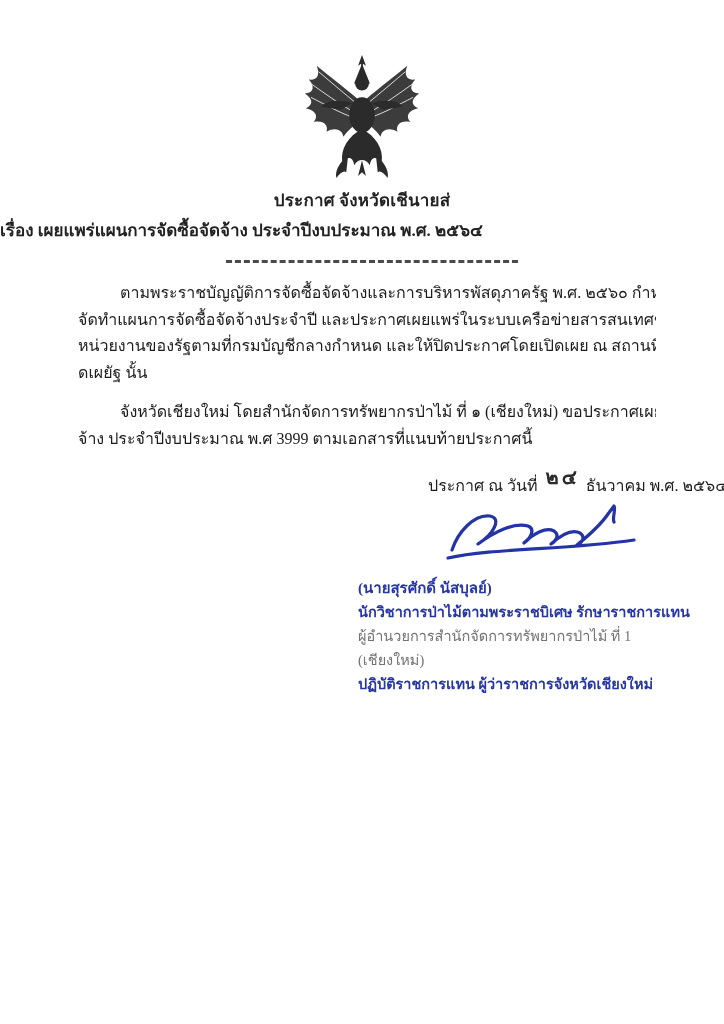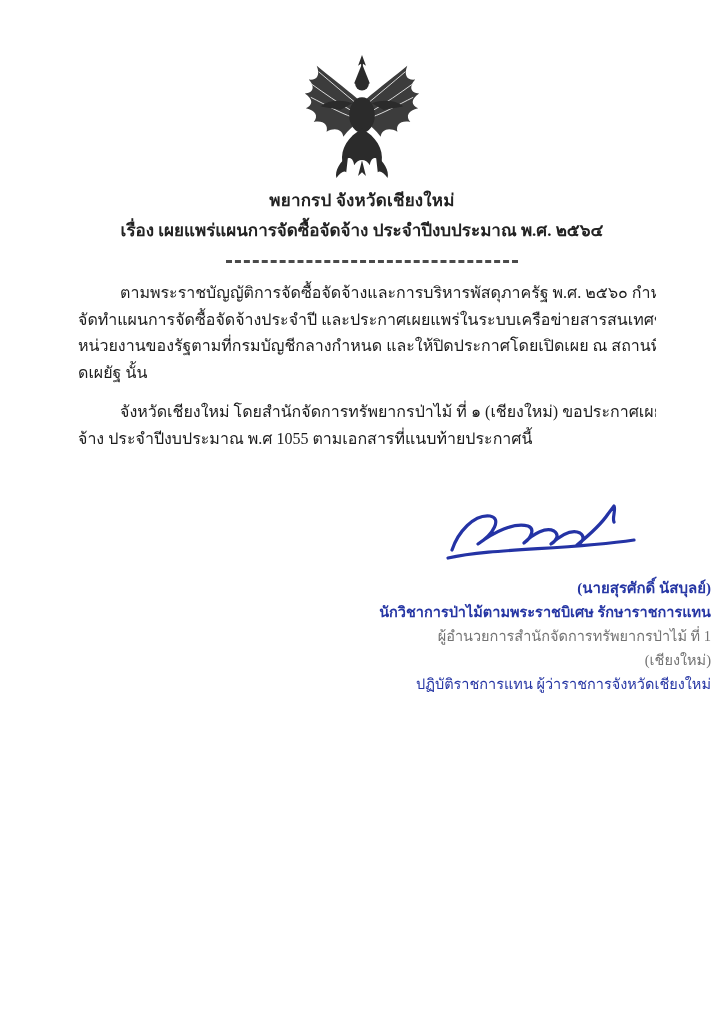--- a/index.html
+++ b/index.html
@@ -12,21 +12,21 @@
     color:#1e1e1e;
   }
   .emblem{position:absolute;left:283px;top:54px;width:158px;height:128px;}
   .title1{
     position:absolute;left:0;top:186px;width:724px;
     text-align:center;font-size:17px;font-weight:bold;color:#222;
     letter-spacing:0.2px;
   }
   .title2{
     position:absolute;left:0;top:216px;width:724px;
-    text-align:center;font-size:17px;font-weight:bold;color:#222;
+    font-size:17px;font-weight:bold;color:#222;
   }
   .dashline{
     position:absolute;left:226px;top:260px;width:292px;height:0;
     border-top:3px dashed #4a4a4a;
   }
   .bodytext{
     position:absolute;left:78px;top:280px;width:578px;
     font-size:16px;line-height:26.5px;color:#1c1c1c;
   }
   .line{white-space:nowrap;overflow:hidden;}
@@ -37,27 +37,27 @@
     font-size:16px;color:#1c1c1c;white-space:nowrap;
   }
   .hand-day{
     display:inline-block;
     transform:translateY(-7px);
     font-weight:bold;font-size:20px;color:#2b2b2b;
     letter-spacing:3px;margin:0 2px 0 4px;
   }
   .signature{position:absolute;left:438px;top:498px;width:215px;height:78px;}
   .signerblock{
-    position:absolute;left:377px;top:576px;width:334px;
-    text-align:right;color:#2636a4;font-size:14.5px;line-height:24px;
+    position:absolute;left:358px;top:576px;width:334px;
+    text-align:left;color:#2636a4;font-size:14.5px;line-height:24px;
   }
   .signer-name{font-weight:bold;font-size:15px;}
   .signer-t1{font-weight:bold;}
   .signer-t2{font-weight:normal;color:#737373;}
-  .signer-t3{font-weight:normal;}
+  .signer-t3{font-weight:bold;}
 </style>
 </head>
 <body>
 
 <div class="page">
 
   <div class="emblem">
     <svg width="158" height="128" viewBox="0 0 160 130" xmlns="http://www.w3.org/2000/svg">
       <g fill="#2b2b2b" stroke="none">
 
@@ -81,34 +81,39 @@
         <path d="M80,76 C66,84 58,96 60,110 C66,103 71,105 72,113 C76,106 84,106 88,113 C89,105 94,103 100,110 C102,96 94,84 80,76 Z"></path>
 
         <path d="M66,102 C58,110 52,118 54,126 C58,120 62,118 64,120 Z"></path>
         <path d="M94,102 C102,110 108,118 106,126 C102,120 98,118 96,120 Z"></path>
 
         <path d="M80,108 L76,124 L80,120 L84,124 Z"></path>
       </g>
     </svg>
   </div>
 
-  <div class="title1">พยากรป จังหวัดเชียงใหม่</div>
+  <div class="title1">ประกาศ จังหวัดเชีนายส่</div>
   <div class="title2">เรื่อง เผยแพร่แผนการจัดซื้อจัดจ้าง ประจำปีงบประมาณ พ.ศ. ๒๕๖๔</div>
 
   <div class="dashline"></div>
 
   <div class="bodytext">
     <div class="line indent">ตามพระราชบัญญัติการจัดซื้อจัดจ้างและการบริหารพัสดุภาครัฐ พ.ศ. ๒๕๖๐ กำหนดให้หน่วยงานของรัฐ</div>
     <div class="line">จัดทำแผนการจัดซื้อจัดจ้างประจำปี และประกาศเผยแพร่ในระบบเครือข่ายสารสนเทศของกรมบัญชีกลางและของ</div>
     <div class="line">หน่วยงานของรัฐตามที่กรมบัญชีกลางกำหนด และให้ปิดประกาศโดยเปิดเผย ณ สถานที่ปิดประกาศของหน่วยงาน</div>
     <div class="line">ดเผยัฐ นั้น</div>
     <div class="line indent p2" style="margin-top:13px;">จังหวัดเชียงใหม่ โดยสำนักจัดการทรัพยากรป่าไม้ ที่ ๑ (เชียงใหม่) ขอประกาศเผยแพร่แผนการจัดซื้อจัด</div>
-    <div class="line">จ้าง ประจำปีงบประมาณ พ.ศ 1055 ตามเอกสารที่แนบท้ายประกาศนี้</div>
+    <div class="line">จ้าง ประจำปีงบประมาณ พ.ศ 3999 ตามเอกสารที่แนบท้ายประกาศนี้</div>
   </div>
 
+  <div class="dateline">
+    <span>ประกาศ ณ วันที่</span>
+    <span class="hand-day">๒๔</span>
+    <span>ธันวาคม พ.ศ. ๒๕๖๔</span>
+  </div>
 
   <div class="signature">
     <svg width="215" height="78" viewBox="0 0 215 78" xmlns="http://www.w3.org/2000/svg">
       <g fill="none" stroke="#2433a5" stroke-width="3.2" stroke-linecap="round" stroke-linejoin="round">
         <path d="M14,52 C20,34 36,16 52,18 C64,20 56,36 40,46 C56,34 76,24 90,28 C98,31 92,41 86,45 C96,35 108,29 116,33 C122,37 118,43 113,46 C123,37 134,31 142,35 C148,39 144,45 139,47 C150,38 162,28 170,16 L176,8 C178,12 174,20 176,24"></path>
         <path d="M10,60 C54,50 130,52 196,42"></path>
       </g>
     </svg>
   </div>
 

